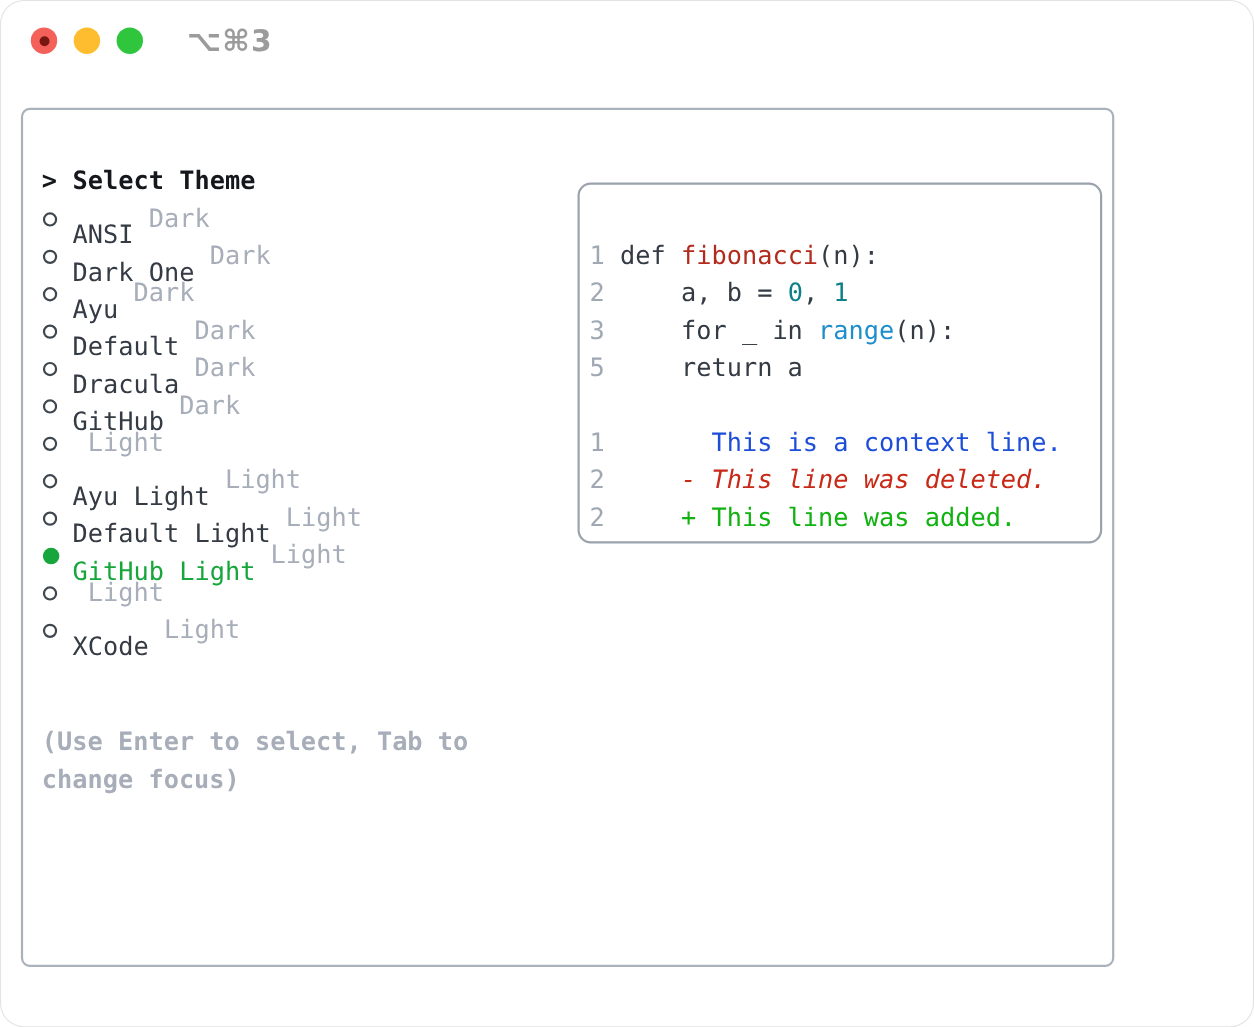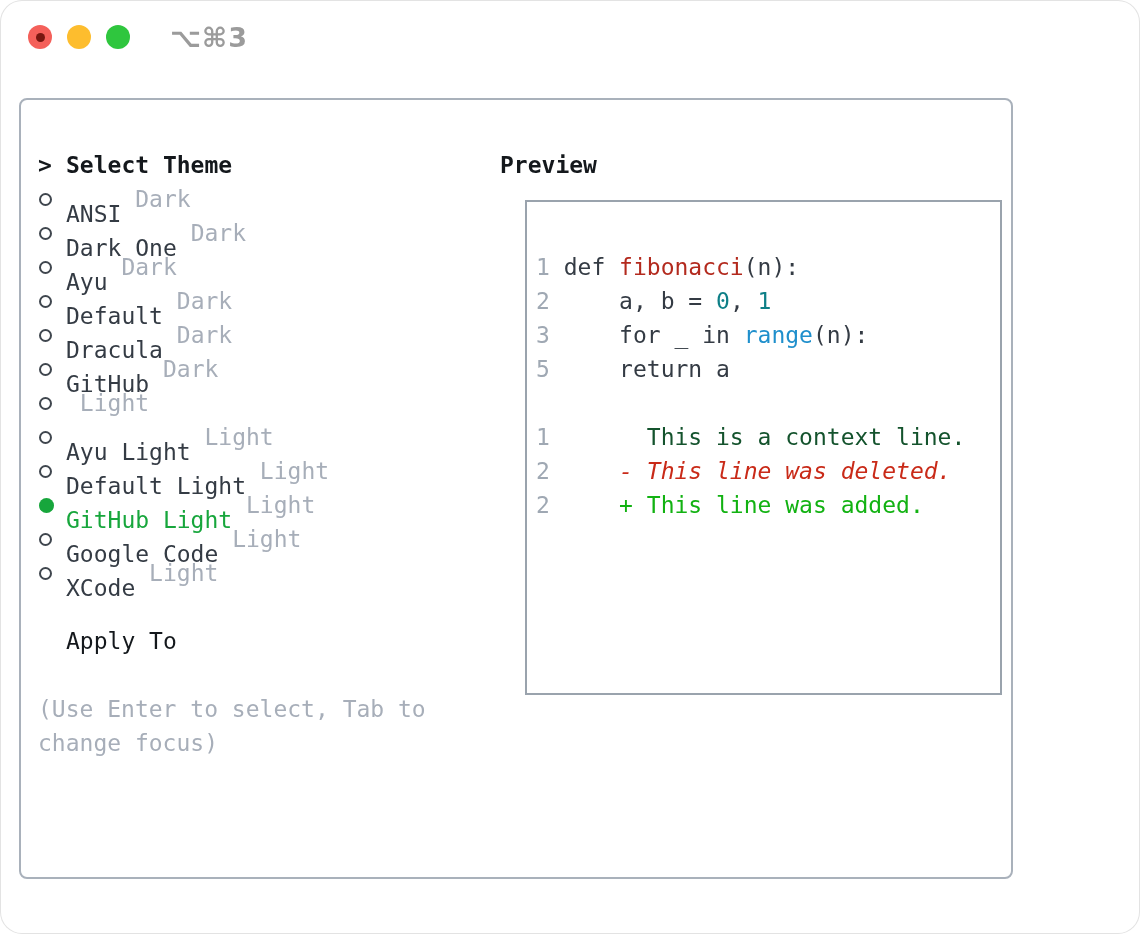--- a/index.html
+++ b/index.html
@@ -68,39 +68,39 @@
     background: #17a63c; margin-left: 1px;
   }
   .heading { color: #14181c; font-weight: bold; }
   .theme-name { color: #343b44; margin-top: 29px; }
   .theme-name.selected { color: #17a63c; }
   .theme-tag { color: #a7aeb9; }
   .apply-label { color: #343b44; }
   .apply-label.selected { color: #17a63c; }
   .help {
     margin-top: 34px; max-width: 445px;
-    color: #a7aeb9; font-size: 23px; line-height: 34px;
+    color: #a7aeb9; font-size: 23px; line-height: 34px; font-weight: bold;
   }
   
   .preview-heading { height: 34px; line-height: 34px; }
   .preview-box {
     margin-top: 18px; margin-left: 25px;
-    width: 477px; height: 495px;
-    border: 2px solid #9aa3ad; border-radius: 0;
+    width: 477px; height: 328px;
+    border: 2px solid #9aa3ad; border-radius: 12px;
     background: #ffffff;
     padding: 48px 0 14px 9px;
     overflow: hidden;
   }
   .code-line { height: 34px; line-height: 34px; white-space: pre; font-size: 23px; }
   .tok-gutter  { color: #9fa8b3; }
   .tok-code    { color: #343b44; }
   .tok-func    { color: #b32a1e; }
   .tok-num     { color: #0e7f87; }
   .tok-builtin { color: #1f8fcc; }
-  .tok-ctx     { color: #14532d; }
+  .tok-ctx     { color: #1d4ed8; }
   .tok-del     { color: #c92a18; font-style: italic; }
   .tok-add     { color: #12b212; }
 </style>
 </head>
 <body>
 
 <div class="window">
 
   <div class="titlebar">
     <div class="traffic">
@@ -125,37 +125,32 @@
           <div class="row"><span class="marker-slot"><span class="ring"></span></span><span class="theme-name">ANSI</span><span class="theme-tag"> Dark</span></div>
           <div class="row"><span class="marker-slot"><span class="ring"></span></span><span class="theme-name">Dark One</span><span class="theme-tag"> Dark</span></div>
           <div class="row"><span class="marker-slot"><span class="ring"></span></span><span class="theme-name">Ayu</span><span class="theme-tag"> Dark</span></div>
           <div class="row"><span class="marker-slot"><span class="ring"></span></span><span class="theme-name">Default</span><span class="theme-tag"> Dark</span></div>
           <div class="row"><span class="marker-slot"><span class="ring"></span></span><span class="theme-name">Dracula</span><span class="theme-tag"> Dark</span></div>
           <div class="row"><span class="marker-slot"><span class="ring"></span></span><span class="theme-name">GitHub</span><span class="theme-tag"> Dark</span></div>
           <div class="row"><span class="marker-slot"><span class="ring"></span></span><span class="theme-tag"> Light</span></div>
           <div class="row"><span class="marker-slot"><span class="ring"></span></span><span class="theme-name">Ayu Light</span><span class="theme-tag"> Light</span></div>
           <div class="row"><span class="marker-slot"><span class="ring"></span></span><span class="theme-name">Default Light</span><span class="theme-tag"> Light</span></div>
           <div class="row"><span class="marker-slot"><span class="dotfill"></span></span><span class="theme-name selected">GitHub Light</span><span class="theme-tag"> Light</span></div>
-          <div class="row"><span class="marker-slot"><span class="ring"></span></span><span class="theme-name">Google Code</span><span class="theme-tag"> Light</span></div>
+          <div class="row"><span class="marker-slot"><span class="ring"></span></span><span class="theme-tag"> Light</span></div>
           <div class="row"><span class="marker-slot"><span class="ring"></span></span><span class="theme-name">XCode</span><span class="theme-tag"> Light</span></div>
         </div>
 
       <div class="spacer"></div>
 
-      <div class="row">
-        <span class="marker-slot"></span>
-        <span style="color:#14181c">Apply To</span>
-      </div>
 
 
       <div class="help">(Use Enter to select, Tab to change focus)</div>
     </div>
 
     <div class="col-right">
-      <div class="preview-heading heading">Preview</div>
       <div class="preview-box" id="preview-box">
           <div class="code-line"><span class="tok-gutter">1 </span><span class="tok-code">def </span><span class="tok-func">fibonacci</span><span class="tok-code">(n):</span></div>
           <div class="code-line"><span class="tok-gutter">2 </span><span class="tok-code">    a, b = </span><span class="tok-num">0</span><span class="tok-code">, </span><span class="tok-num">1</span></div>
           <div class="code-line"><span class="tok-gutter">3 </span><span class="tok-code">    for _ in </span><span class="tok-builtin">range</span><span class="tok-code">(n):</span></div>
           <div class="code-line"><span class="tok-gutter">5 </span><span class="tok-code">    return a</span></div>
           <div class="code-line">&nbsp;</div>
           <div class="code-line"><span class="tok-gutter">1 </span><span class="tok-ctx">      This is a context line.</span></div>
           <div class="code-line"><span class="tok-gutter">2 </span><span class="tok-del">    - This line was deleted.</span></div>
           <div class="code-line"><span class="tok-gutter">2 </span><span class="tok-add">    + This line was added.</span></div>
         </div>

